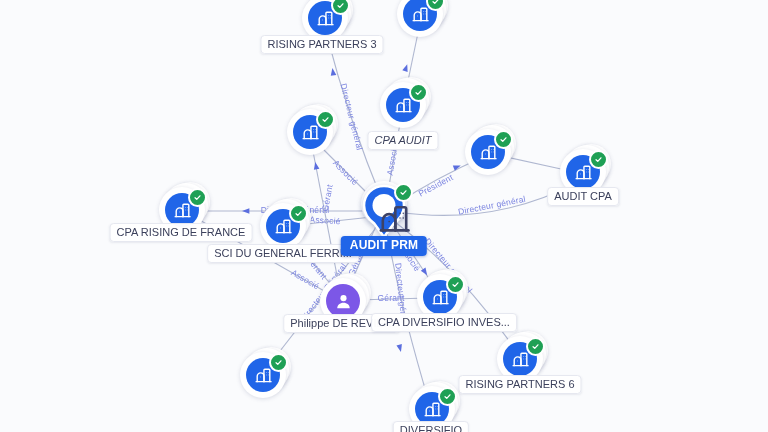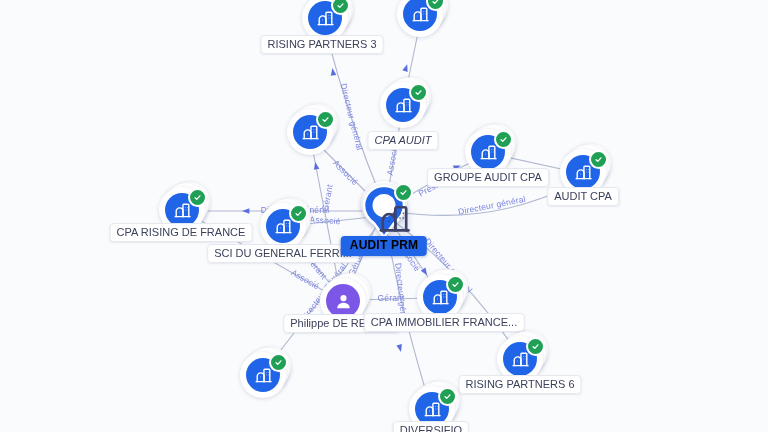--- a/index.html
+++ b/index.html
@@ -169,21 +169,20 @@
   <circle cx="17.4" cy="11.4" r="0.45" fill="#ffffff" stroke="none"></circle>
   <circle cx="8.7" cy="13.6" r="0.5" fill="#ffffff" stroke="none"></circle>
 </svg>
         </div>
         <div class="badge" style="background:#1FA055">
 <svg viewBox="0 0 24 24" fill="none" stroke="#ffffff" stroke-width="3.4" stroke-linecap="round" stroke-linejoin="round">
   <path d="M5.5 12.8 L10 17 L18.5 7.5"></path>
 </svg>
         </div>
       </div>
-      <div class="node-label" style="left: 488px; top: 168px;">GROUPE AUDIT CPA</div>
       <div class="node" style="left: 555px; top: 144px;">
         <div class="fan f1"></div>
         <div class="fan f2"></div>
         <div class="disc"></div>
         <div class="bubble" style="background:#2065E8">
 <svg viewBox="0 0 24 24" fill="none" stroke="#ffffff" stroke-width="1.6" stroke-linecap="round" stroke-linejoin="round">
   <path d="M12.5 19 V5.8 a1 1 0 0 1 1-1 h4.7 a1 1 0 0 1 1 1 V19"></path>
   <path d="M4.8 19 v-6.1 a3.9 3.9 0 0 1 7.8 0 V19"></path>
   <path d="M3.6 19 h17"></path>
   <circle cx="15.4" cy="8.4" r="0.45" fill="#ffffff" stroke="none"></circle>
@@ -295,21 +294,21 @@
   <circle cx="17.4" cy="11.4" r="0.45" fill="#ffffff" stroke="none"></circle>
   <circle cx="8.7" cy="13.6" r="0.5" fill="#ffffff" stroke="none"></circle>
 </svg>
         </div>
         <div class="badge" style="background:#1FA055">
 <svg viewBox="0 0 24 24" fill="none" stroke="#ffffff" stroke-width="3.4" stroke-linecap="round" stroke-linejoin="round">
   <path d="M5.5 12.8 L10 17 L18.5 7.5"></path>
 </svg>
         </div>
       </div>
-      <div class="node-label" style="left: 444px; top: 313px;">CPA IMMOBILIER FRANCE...</div>
+      <div class="node-label" style="left: 444px; top: 313px;">CPA DIVERSIFIO INVES...</div>
       <div class="node" style="left: 492px; top: 331px;">
         <div class="fan f1"></div>
         <div class="fan f2"></div>
         <div class="disc"></div>
         <div class="bubble" style="background:#2065E8">
 <svg viewBox="0 0 24 24" fill="none" stroke="#ffffff" stroke-width="1.6" stroke-linecap="round" stroke-linejoin="round">
   <path d="M12.5 19 V5.8 a1 1 0 0 1 1-1 h4.7 a1 1 0 0 1 1 1 V19"></path>
   <path d="M4.8 19 v-6.1 a3.9 3.9 0 0 1 7.8 0 V19"></path>
   <path d="M3.6 19 h17"></path>
   <circle cx="15.4" cy="8.4" r="0.45" fill="#ffffff" stroke="none"></circle>
@@ -389,15 +388,15 @@
   <circle cx="8.7" cy="13.6" r="0.5" fill="#3D4266" stroke="none"></circle>
 </svg>
             </g>
 </svg></div>
         <div class="badge" style="background: rgb(31, 160, 85); left: 36px; top: 0px;">
 <svg viewBox="0 0 24 24" fill="none" stroke="#ffffff" stroke-width="3.4" stroke-linecap="round" stroke-linejoin="round">
   <path d="M5.5 12.8 L10 17 L18.5 7.5"></path>
 </svg>
         </div>
       </div>
-      <div class="center-label" style="left: 384px; top: 236px; background: rgb(32, 101, 232); color: #000000;">AUDIT PRM</div>
+      <div class="center-label" style="left: 384px; top: 236px; background: rgb(32, 101, 232); color: #ffffff;">AUDIT PRM</div>
     </div>
   </div>
 
 </body></html>

